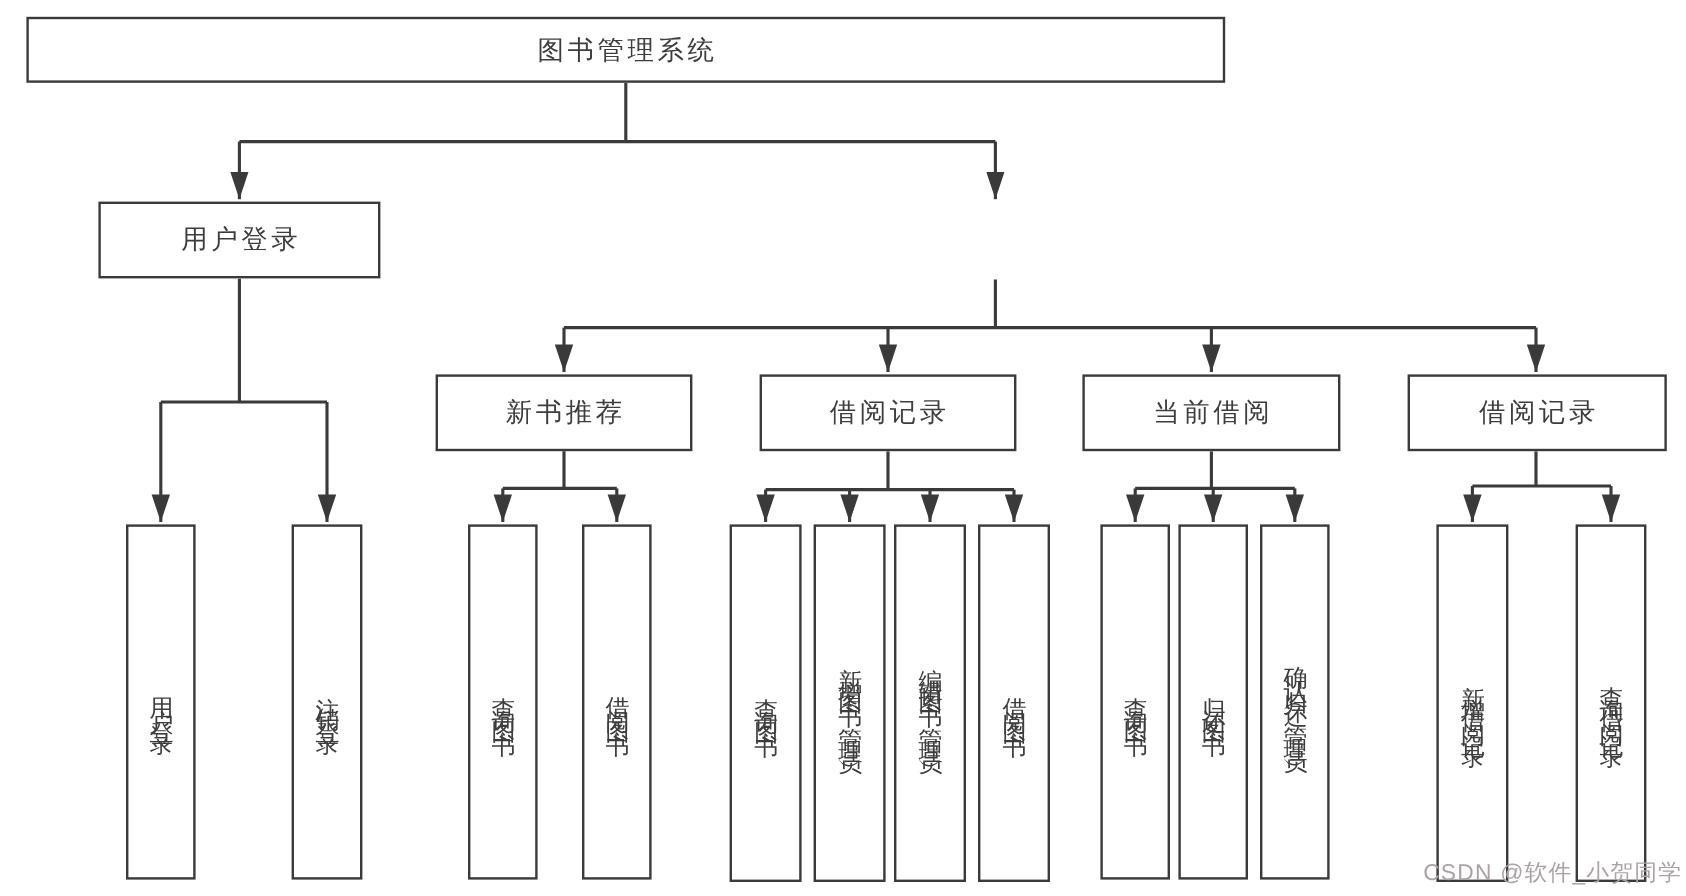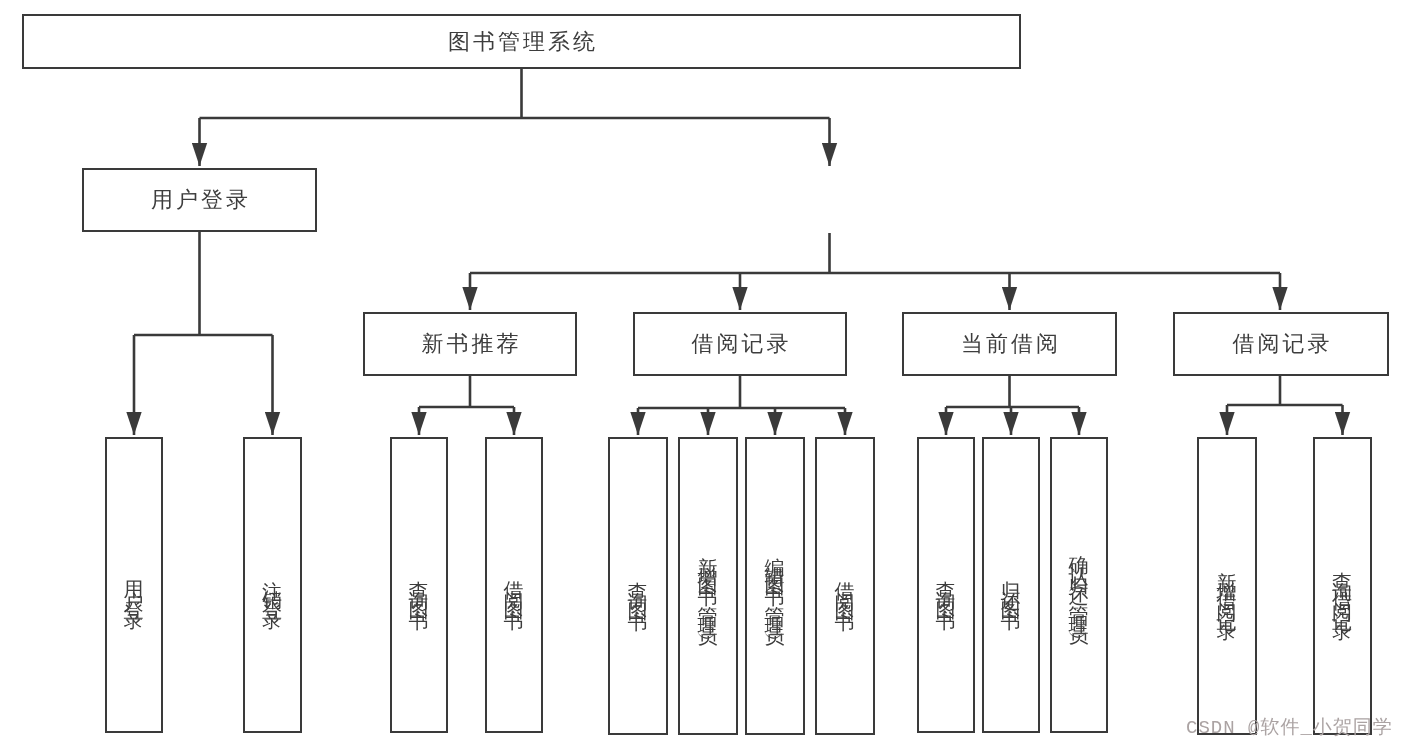--- a/index.html
+++ b/index.html
@@ -56,21 +56,20 @@
   }
 
   .watermark {
     position: absolute;
     left: 1186px;
     top: 714px;
     font-size: 19px;
     letter-spacing: 1px;
     color: var(--watermark, #aba3a3);
     white-space: nowrap;
-    font-family: Liberation Mono, monospace;
   }
 </style>
 </head>
 <body>
 
 <div class="stage">
 
   <svg class="connectors" viewBox="0 0 1405 747" xmlns="http://www.w3.org/2000/svg">
     <defs>
       <marker id="arrowhead" viewBox="0 0 12 8" refX="12" refY="4" markerWidth="23" markerHeight="16" markerUnits="userSpaceOnUse" orient="auto">

